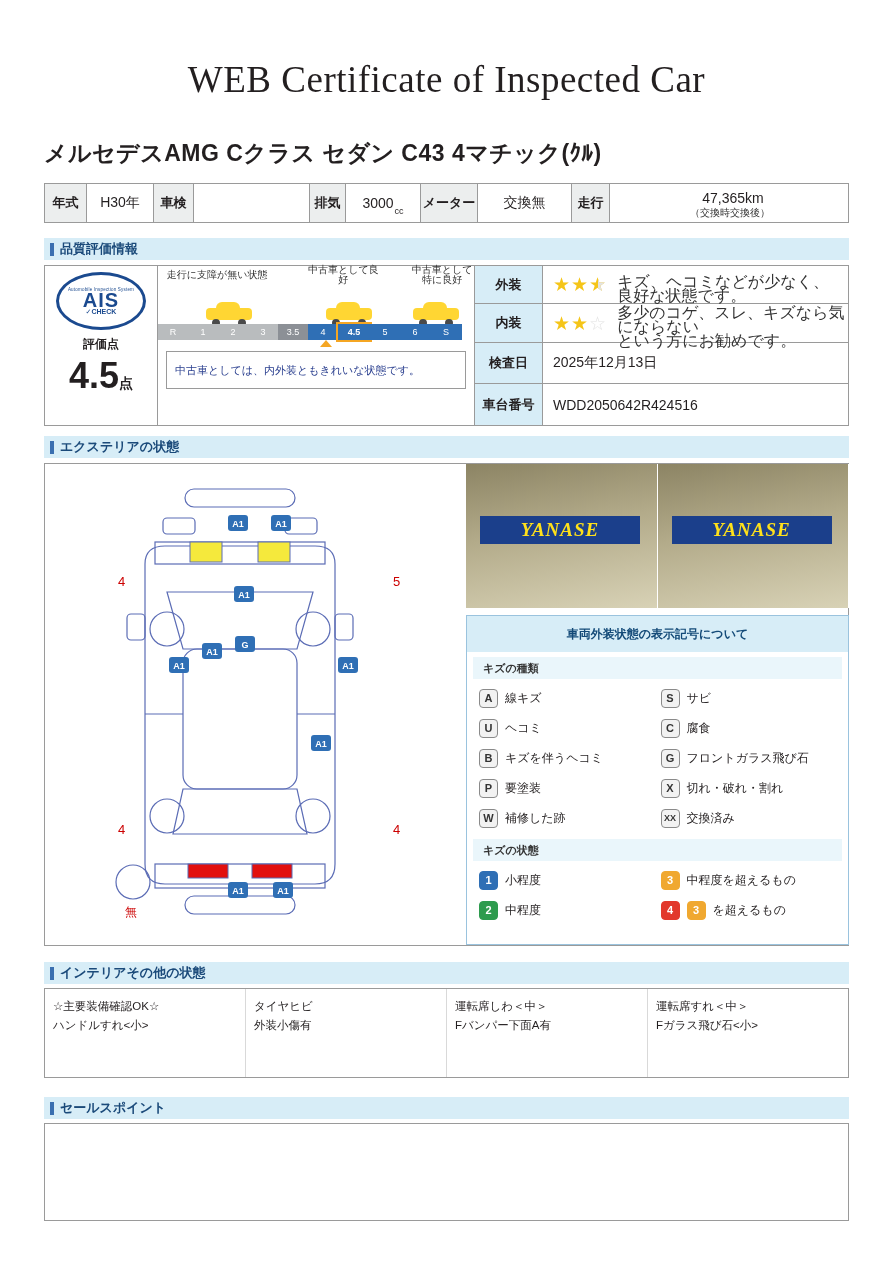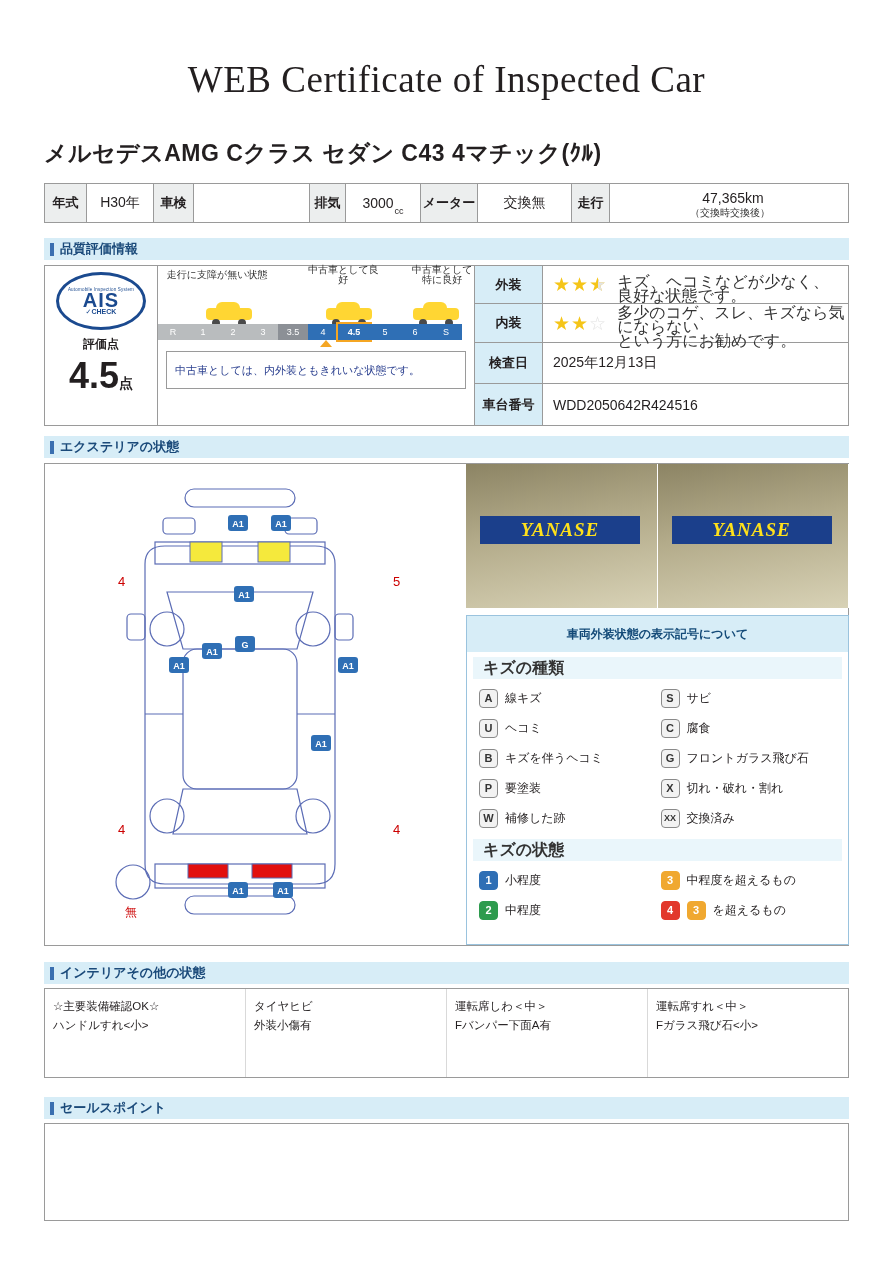--- a/index.html
+++ b/index.html
@@ -65,21 +65,21 @@
   
   .exbox{position:absolute;left:44px;top:463px;width:805px;height:483px;border:1px solid #9a9a9a;box-sizing:border-box;}
   .diagram{position:absolute;left:0;top:0;width:420px;height:481px;}
   .photos{position:absolute;left:421px;top:0;width:383px;height:144px;display:flex;}
   .photo{width:191px;height:144px;background:linear-gradient(170deg,#8c8464 0%,#b3ab8a 45%,#d8d2b6 100%);position:relative;overflow:hidden;border-right:1px solid #fff;}
   .photo .sign{position:absolute;left:14px;top:52px;width:160px;height:28px;background:#1b3f8b;display:flex;align-items:center;justify-content:center;}
   .photo .sign span{font-family:"Liberation Serif","DejaVu Serif",serif;font-weight:bold;font-style:italic;font-size:19px;color:#ffe11a;letter-spacing:1px;}
   
   .legend{position:absolute;left:421px;top:151px;width:383px;height:330px;border:1px solid #9ac3de;box-sizing:border-box;background:#fff;}
   .legend-title{height:36px;background:#d7edf7;display:flex;align-items:center;justify-content:center;font-size:12px;font-weight:bold;color:#134a78;}
-  .legend-sub{margin:5px 6px 0 6px;height:22px;background:#eaf6fb;display:flex;align-items:center;padding-left:10px;font-size:16px;font-weight:bold;color:#333;}
+  .legend-sub{margin:5px 6px 0 6px;height:22px;background:#eaf6fb;display:flex;align-items:center;padding-left:10px;font-size:11px;font-weight:bold;color:#333;}
   .legend-grid{display:flex;flex-wrap:wrap;margin:4px 6px 0 12px;}
   .lg-item{width:50%;display:flex;align-items:center;height:30px;font-size:12px;}
   .badge{width:19px;height:19px;border-radius:4px;border:1px solid #8a8a8a;display:flex;align-items:center;justify-content:center;font-size:11px;font-weight:bold;margin-right:7px;background:#fff;color:#333;box-sizing:border-box;}
   .badge.gray{background:#f2f2f2;}
   .badge.blue{background:#2f6fb5;color:#fff;border-color:#2f6fb5;}
   .badge.green{background:#2e9b4e;color:#fff;border-color:#2e9b4e;}
   .badge.orange{background:#f0a830;color:#fff;border-color:#f0a830;}
   .badge.red{background:#e2382c;color:#fff;border-color:#e2382c;}
   
   .inbox{position:absolute;left:44px;top:988px;width:805px;height:90px;border:1px solid #9a9a9a;box-sizing:border-box;display:flex;}

